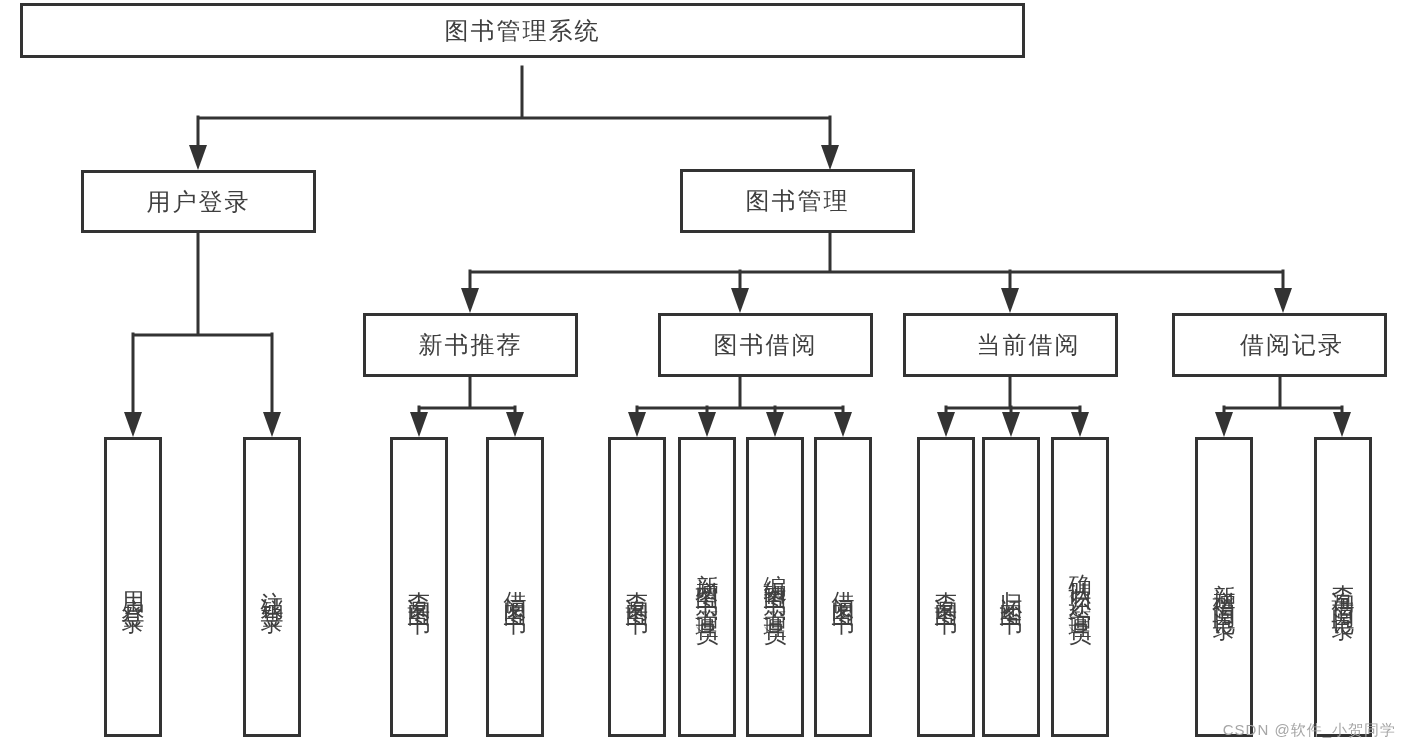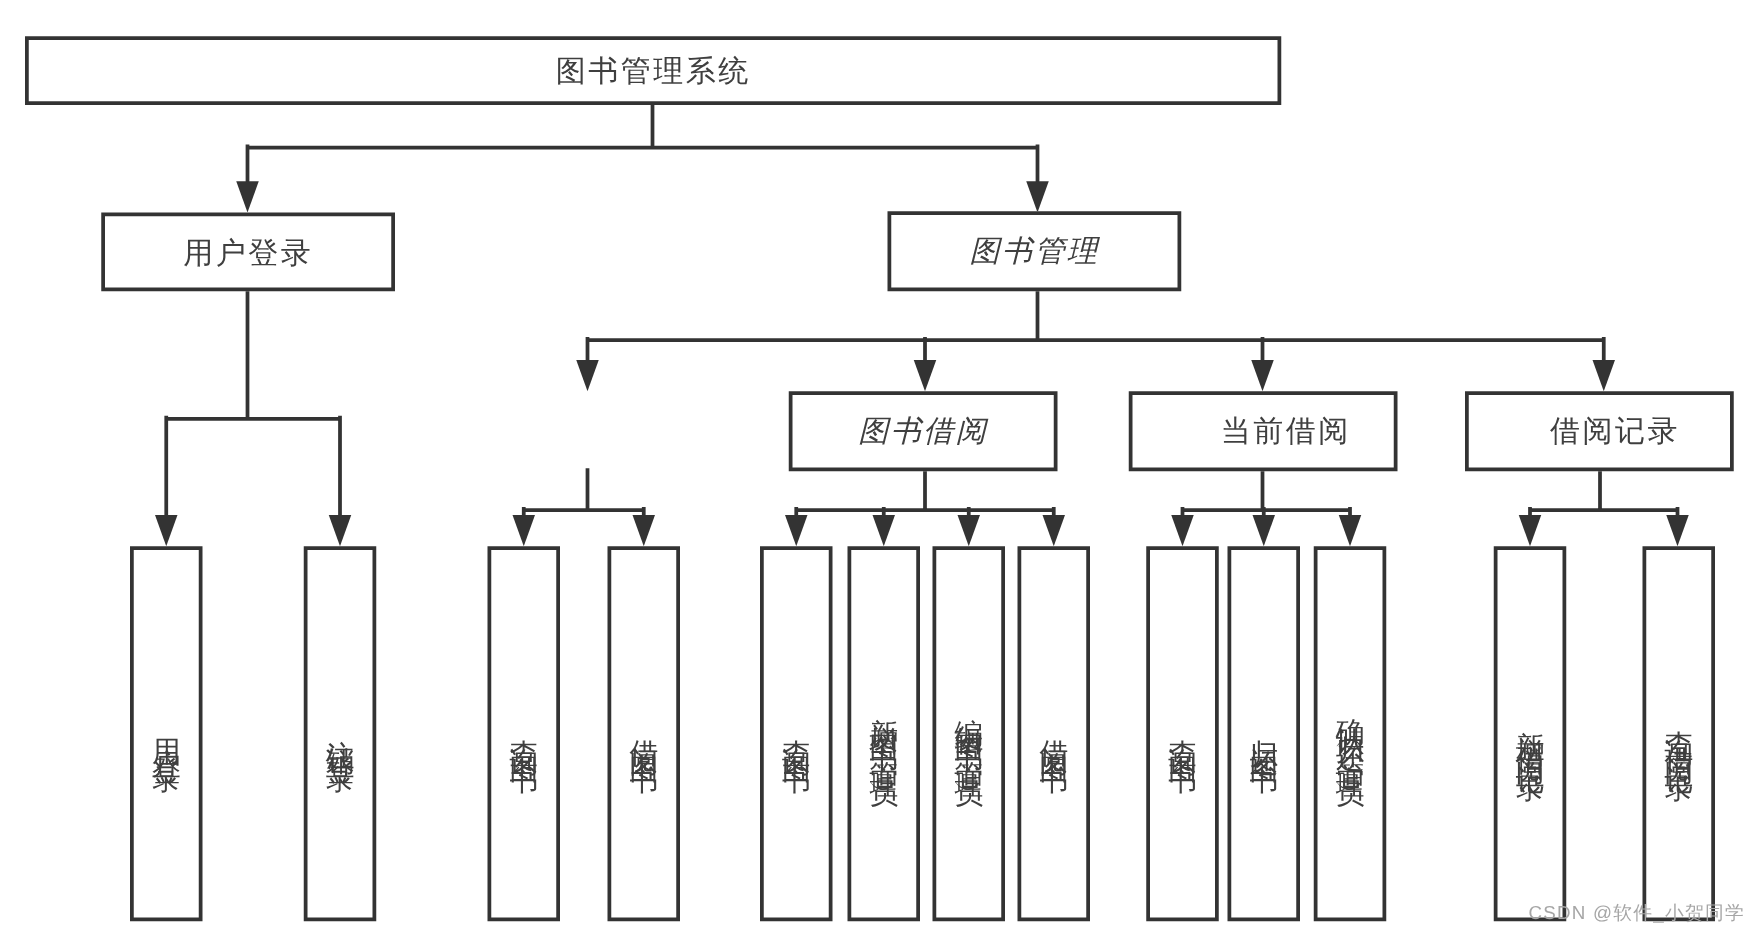--- a/index.html
+++ b/index.html
@@ -43,21 +43,21 @@
     background: var(--background);
     border: 3px solid var(--line);
     display: flex;
     align-items: center;
     justify-content: center;
     color: var(--text);
     font-size: 24px;
     letter-spacing: 2px;
     white-space: nowrap;
   }
-  .node-root   { left: 20px;  top: 29px;  width: 1005px; height: 55px; }
+  .node-root   { left: 20px;  top: 3px;  width: 1005px; height: 55px; }
   .node-l2     { top: 170px; width: 235px; height: 63px; }
   .node-l3     { top: 313px; width: 215px; height: 64px; }
   .leaf {
     position: absolute;
     top: 437px;
     width: 58px;
     height: 300px;
     box-sizing: border-box;
     background: var(--background);
     border: 3px solid var(--line);
@@ -125,25 +125,28 @@
     <polygon points="1333,412 1351,412 1342,437"></polygon>
   </svg>
 
   <div class="node node-root">
     <span>图书管理系统</span>
   </div>
 
   <div class="node node-l2" style="left:81px;">
     <span>用户登录</span>
   </div>
-  <div class="node node-l2" style="left:710px; top:169px; height:64px;font-style:italic;">
+  <div class="node node-l2" style="left:680px; top:169px; height:64px;">
     <span>图书管理</span>
   </div>
 
-  <div class="node node-l3" style="left:631px;font-style:italic;">
+  <div class="node node-l3" style="left:363px;">
+    <span>新书推荐</span>
+  </div>
+  <div class="node node-l3" style="left:658px;">
     <span>图书借阅</span>
   </div>
   <div class="node node-l3" style="left:903px;padding-left:36px;">
     <span>当前借阅</span>
   </div>
   <div class="node node-l3" style="left:1172px;padding-left:25px;">
     <span>借阅记录</span>
   </div>
 
   <div class="leaf" style="left:104px;">

